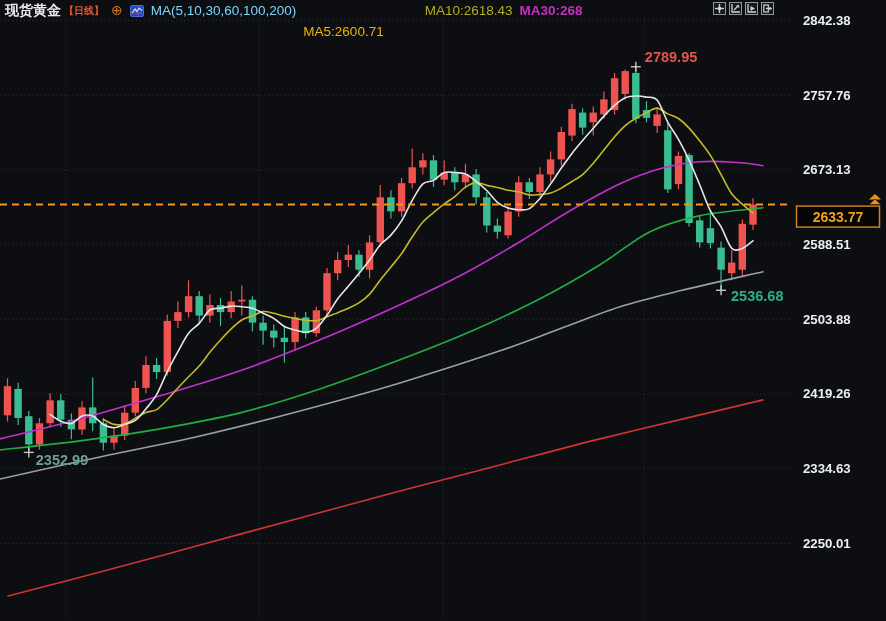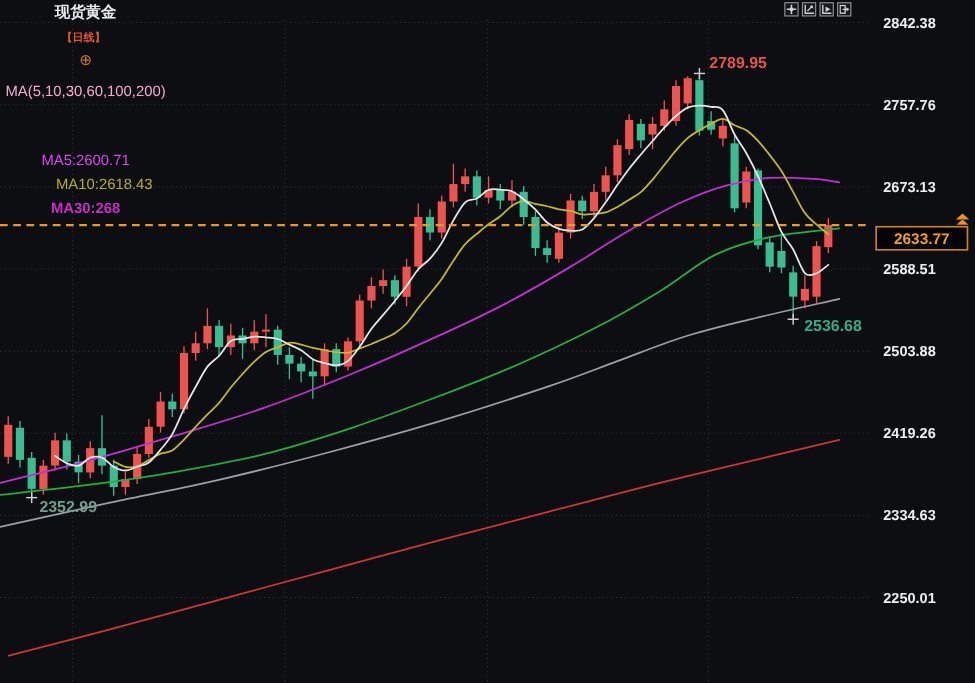--- a/index.html
+++ b/index.html
@@ -1,25 +1,25 @@
 <!DOCTYPE html>
 <html><head>
 <meta charset="utf-8">
 <style>
   html,body{margin:0;padding:0;background:#0d0e12;}
   .app{position:relative;width:886px;height:621px;background:#0d0e12;overflow:hidden;
        font-family:"Liberation Sans","DejaVu Sans",sans-serif;}
   .app svg.main{position:absolute;left:0;top:0;}
   .header{position:absolute;left:5px;top:2px;height:17px;display:flex;align-items:center;
-          gap:7px;font-size:13.5px;white-space:nowrap;z-index:5;flex-direction:column;}
+          gap:7px;font-size:13.5px;white-space:nowrap;z-index:5;}
   .sym{color:#e8eaed;font-weight:700;font-size:14px;}
   .period{color:#e2572b;font-weight:700;font-size:10px;margin-left:-4px;}
   .plus-ico{color:#c9771f;font-size:14px;line-height:13px;}
-  .ma-set{color:#f9a8d4;}
-  .ma5{color:#d946ef;margin-top:41px;}
+  .ma-set{color:#7dd3fc;}
+  .ma5{color:#eab308;margin-top:41px;}
   .ma10{color:#b5ad1e;padding-left:34px;}
   .ma30{color:#c32fc3;font-weight:bold;}
   .toolbar{position:absolute;left:713px;top:2px;display:flex;gap:3px;z-index:5;}
   .tbtn{width:13px;height:13px;border:1px solid #93969b;background:#17181c;display:flex;
         align-items:center;justify-content:center;box-sizing:border-box;cursor:pointer;}
   .tbtn svg{display:block;}
 </style>
 </head>
 <body>
 

